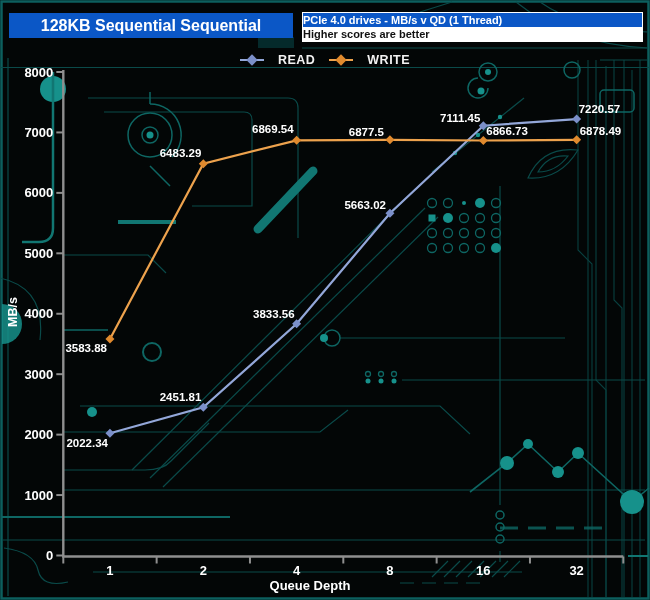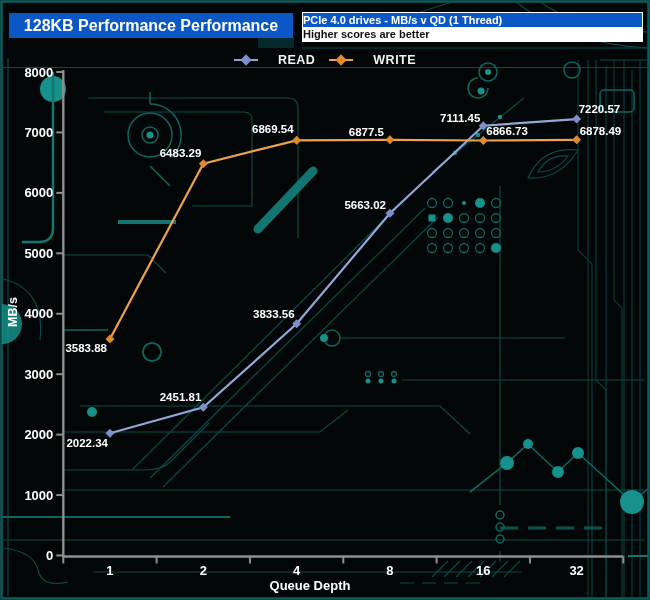--- a/index.html
+++ b/index.html
@@ -20,21 +20,21 @@
   .hdr-right .row{
     flex:1;display:flex;align-items:center;padding-left:0;
     font-size:11px;font-weight:bold;white-space:nowrap;
   }
   .hdr-right .row1{color:#fff;}
   .hdr-right .row2{background:#fff;color:#111;text-align:right;}
   .legend{
     position:absolute;left:0;top:53px;width:650px;display:flex;
     justify-content:center;align-items:center;gap:14px;z-index:5;
   }
-  .legend .item{display:flex;align-items:center;gap:20px;}
+  .legend .item{display:flex;align-items:center;gap:14px;}
   .legend .swatch{position:relative;width:24px;height:9px;}
   .legend .swatch .line{position:absolute;left:0;top:3.5px;width:24px;height:2px;}
   .legend .swatch .diamond{
     position:absolute;left:8px;top:0.5px;width:8px;height:8px;transform:rotate(45deg);
   }
   .legend .lbl{color:#f2f2f2;font-size:12.5px;font-weight:bold;letter-spacing:.5px;}
 </style>
 </head>
 <body>
 
@@ -155,21 +155,21 @@
         <circle cx="507" cy="463" r="7"></circle>
           <circle cx="528" cy="444" r="5"></circle>
         <circle cx="558" cy="472" r="6"></circle>
           <circle cx="578" cy="453" r="6"></circle>
         <circle cx="632" cy="502" r="12"></circle>
       </g>
     </g>
   </svg>
 
   <div class="hdr-left" style="background: rgb(11, 87, 198);">
-    <span>128KB Performance Performance</span>
+    <span>128KB Sequential Sequential</span>
   </div>
   <div class="hdr-right">
     <div class="row row1" style="background: rgb(11, 87, 198);">PCIe 4.0 drives - MB/s v QD (1 Thread)</div>
     <div class="row row2">Higher scores are better</div>
   </div>
 
   <div class="legend">
     <div class="item">
       <span class="swatch">
         <span class="line" style="background: rgb(147, 167, 217);"></span>

